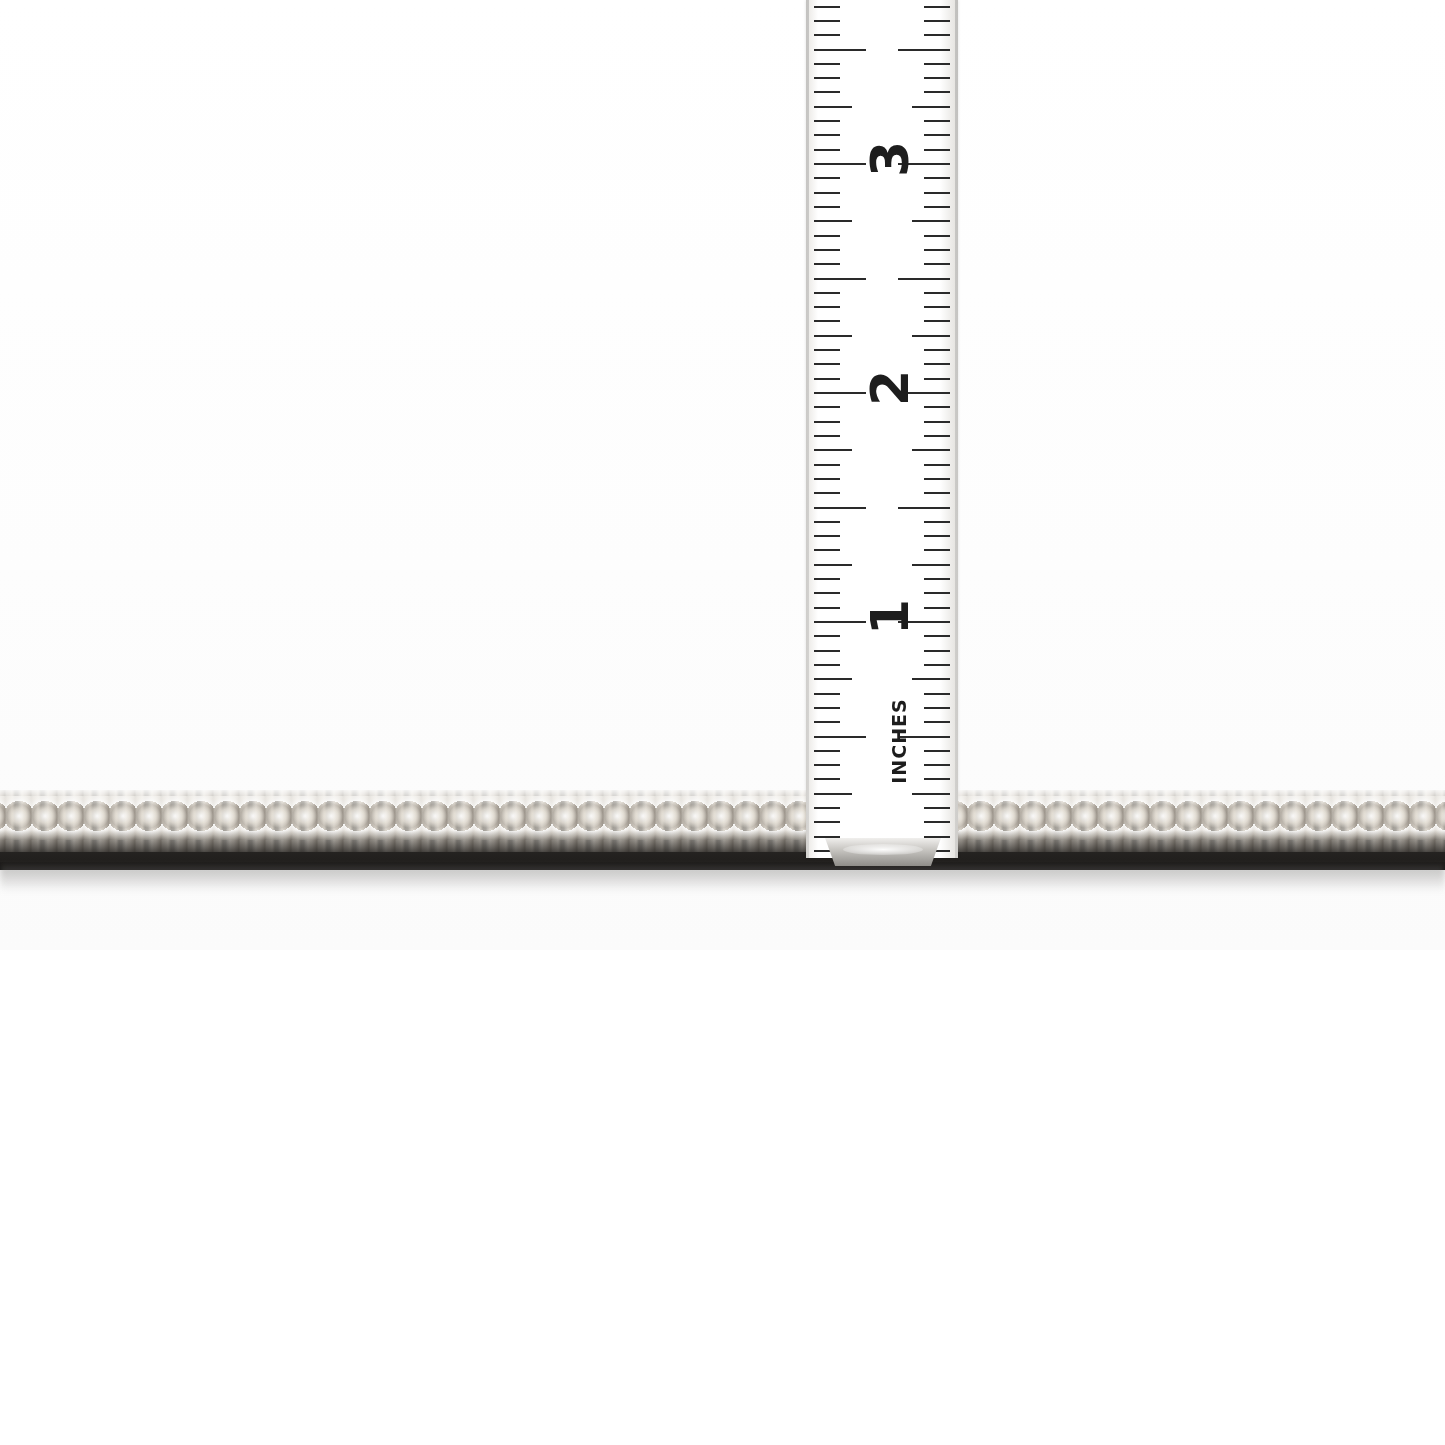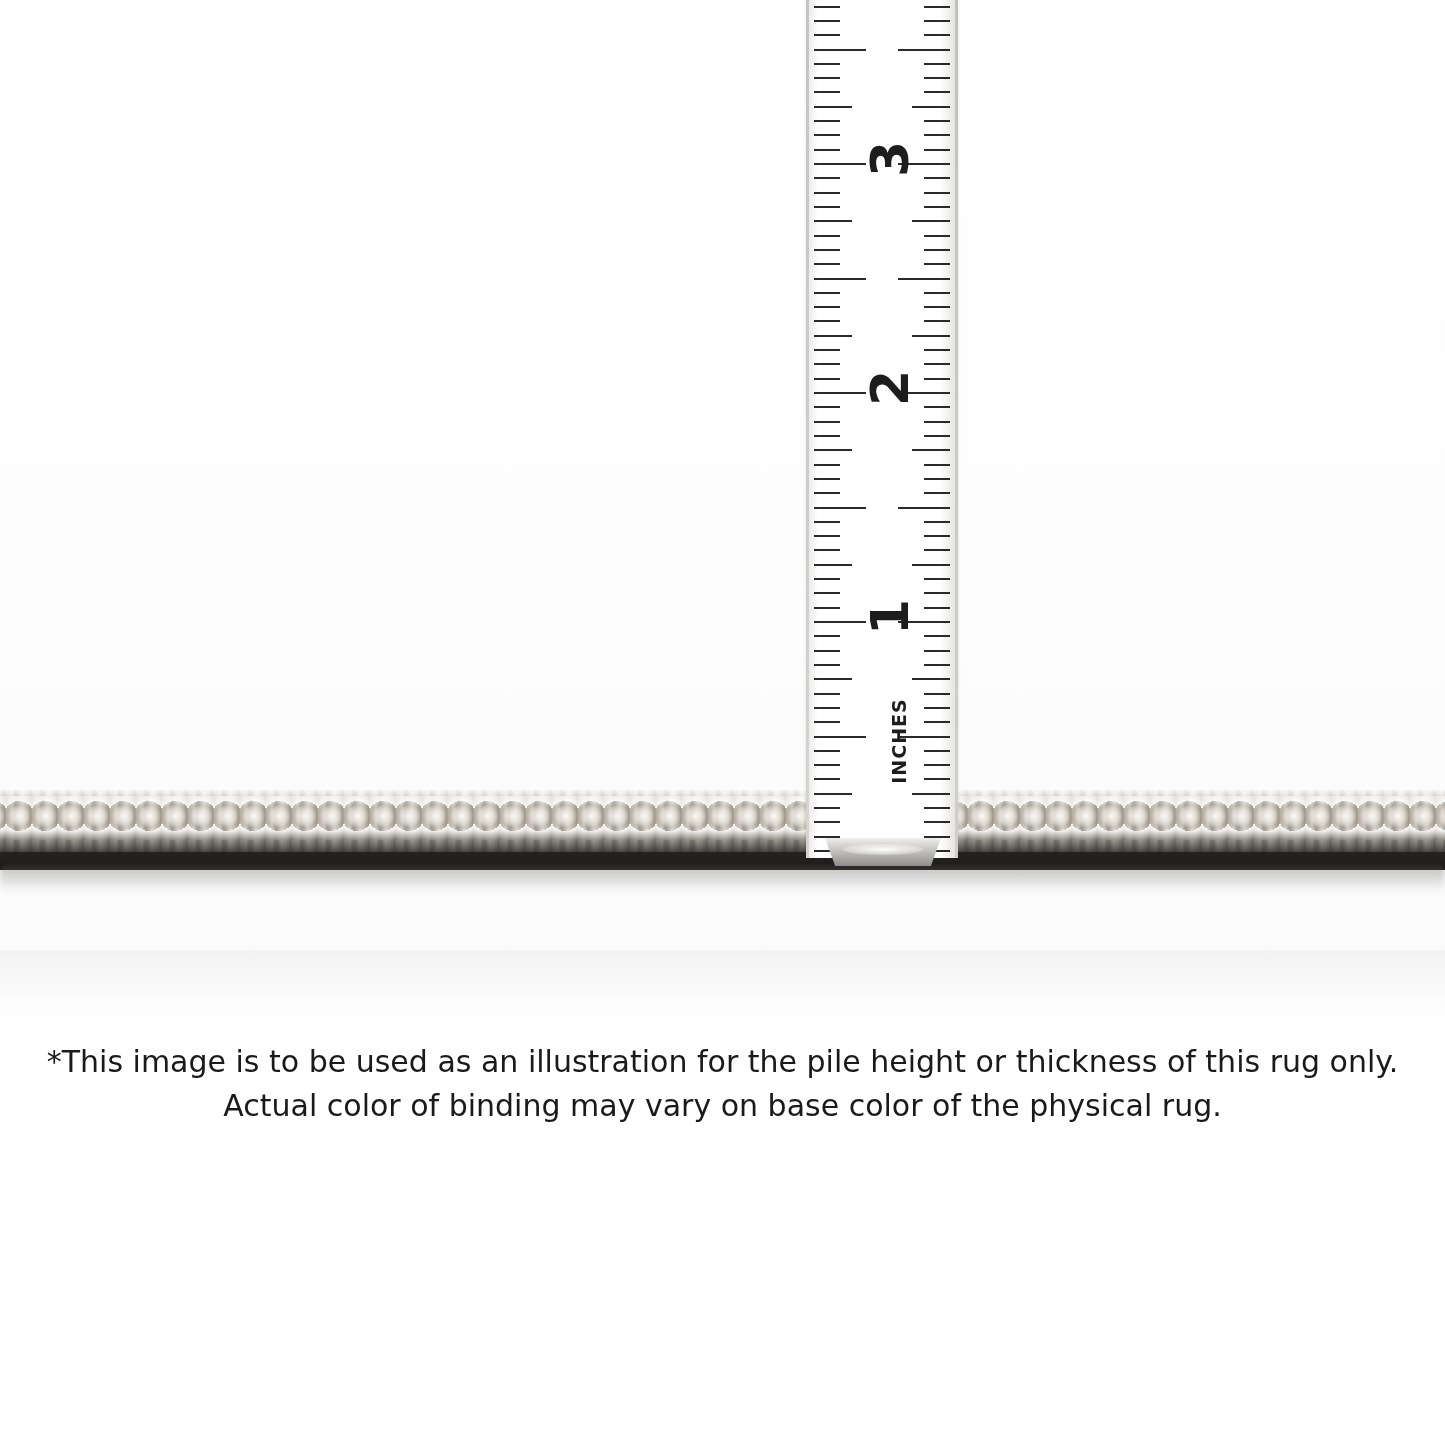--- a/index.html
+++ b/index.html
@@ -392,21 +392,14 @@
       <span class="tape-num" id="num-2" style="top: 362px; left: 54px; width: 60px; text-align: center;">2</span>
       <span class="tape-num" id="num-3" style="top: 133px; left: 54px; width: 60px; text-align: center;">3</span>
     </div>
 
     <div class="tape-hook">
       <div class="hook-hl"></div>
     </div>
 
   </div>
 
-  <div class="caption-band">
-    <div class="band-shade"></div>
-    <div class="caption">
-      <span class="line">*This image is to be used as an illustration for the pile height or thickness of this rug only.</span>
-      <span class="line">Actual color of binding may vary on base color of the physical rug.</span>
-    </div>
-  </div>
 
 </div>
 
 </body></html>

